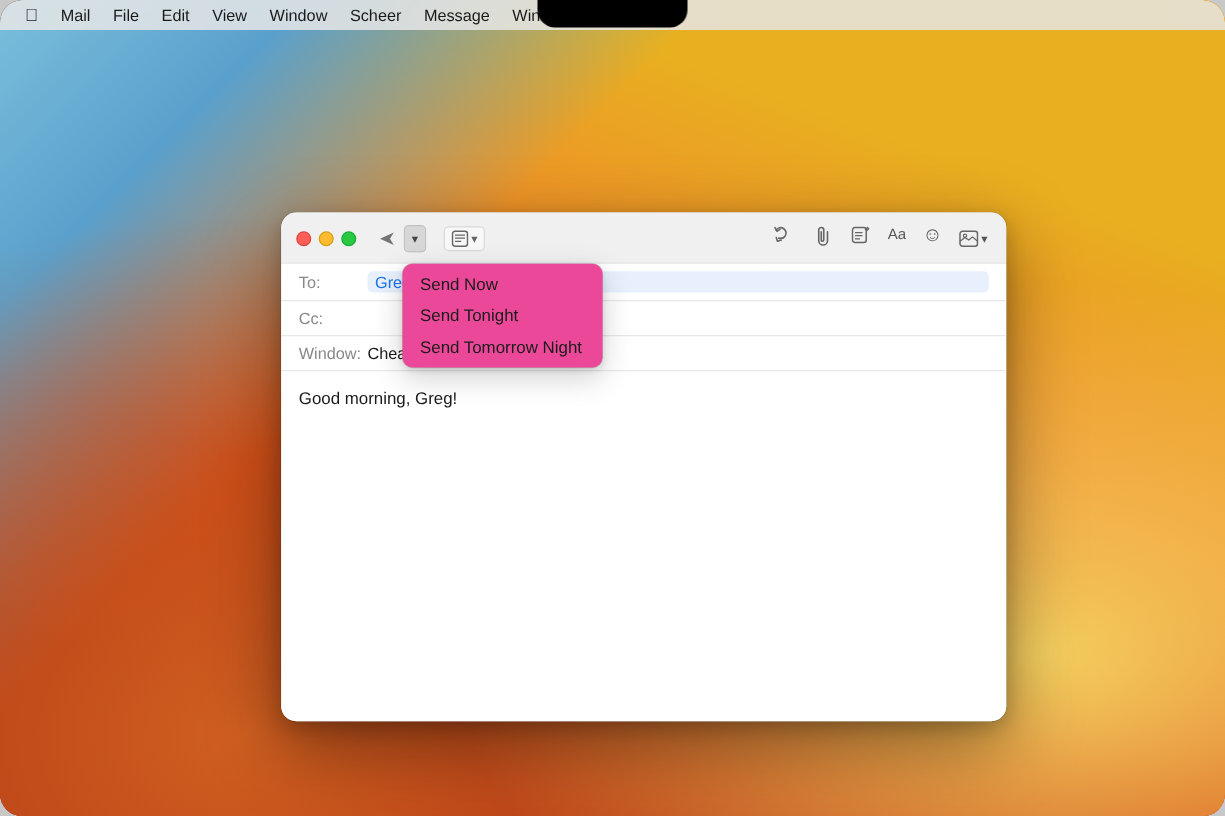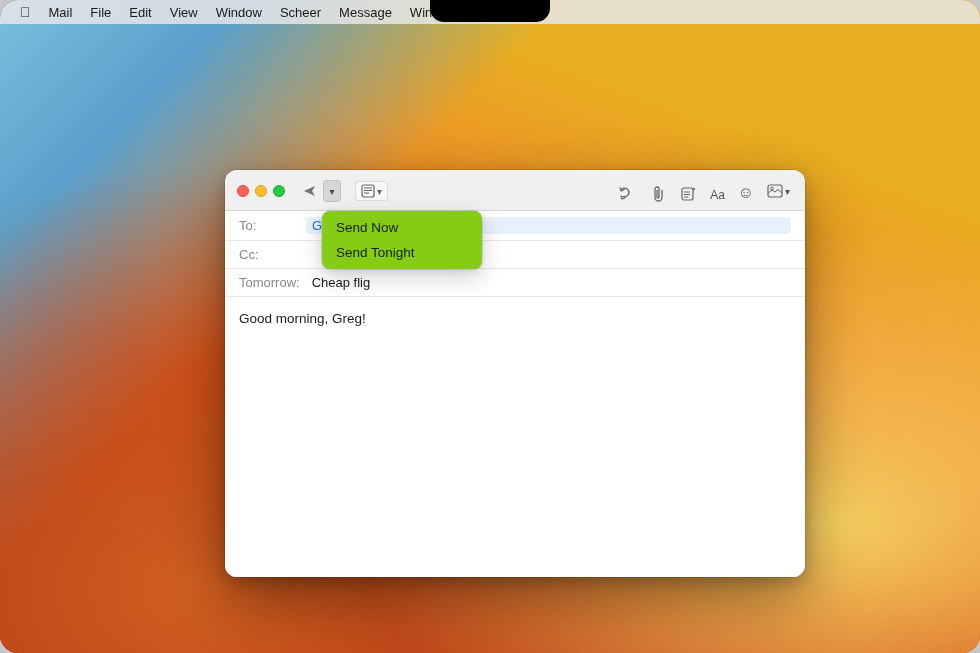--- a/index.html
+++ b/index.html
@@ -192,21 +192,21 @@
       color: #555;
       border: 1px solid rgba(0,0,0,0.12);
       background: rgba(255,255,255,0.5);
     }
 
     
     .dropdown-menu {
       position: absolute;
       top: 30px;
       left: -2px;
-      background: #84cc16;
+      background: #ec4899;
       border-radius: 8px;
       box-shadow:
         0 0 0 0.5px rgba(0,0,0,0.15),
         0 8px 24px rgba(0,0,0,0.18),
         0 2px 6px rgba(0,0,0,0.1);
       z-index: 200;
       min-width: 160px;
       padding: 4px 0;
     }
 
@@ -224,21 +224,20 @@
       border-radius: 0 0 12px 12px;
     }
 
     .field-row {
       display: flex;
       align-items: center;
       padding: 6px 14px;
       border-bottom: 1px solid #e8e8e8;
       font-size: 13px;
       color: #888;
-      gap: 12px;
     }
 
     .field-label {
       min-width: 55px;
       color: #888;
     }
 
     .field-value {
       color: #1a1a1a;
       flex: 1;
@@ -270,21 +269,21 @@
       display: flex;
       align-items: center;
       gap: 4px;
       margin-left: auto;
     }
 
     .tool-icon {
       width: 28px;
       height: 22px;
       display: flex;
-      align-items: flex-end;
+      align-items: flex-start;
       justify-content: center;
       cursor: pointer;
       color: #555;
       font-size: 15px;
       border-radius: 4px;
     }
   </style>
 </head>
 <body>
 
@@ -320,20 +319,21 @@
           <svg width="16" height="16" viewBox="0 0 16 16" fill="none">
             <path d="M2 8 L13 3 L10 8 L13 13 Z" fill="#555" opacity="0.8"></path>
           </svg>
         </div>
         <div class="send-dropdown-btn active" style="position:relative;">
           <span>▾</span>
 
           <div class="dropdown-menu">
             <div class="dropdown-item">Send Now</div>
             <div class="dropdown-item">Send Tonight</div>
+            <div class="dropdown-item">Send Tomorrow Night</div>
           </div>
         </div>
       </div>
 
       <div class="format-btn">
         <svg width="14" height="14" viewBox="0 0 14 14" fill="none">
           <rect x="1" y="1" width="12" height="12" rx="2" stroke="#666" stroke-width="1.2" fill="none"></rect>
           <line x1="3" y1="4" x2="11" y2="4" stroke="#666" stroke-width="1"></line>
           <line x1="3" y1="6.5" x2="11" y2="6.5" stroke="#666" stroke-width="1"></line>
           <line x1="3" y1="9" x2="8" y2="9" stroke="#666" stroke-width="1"></line>
@@ -386,21 +386,21 @@
         <span class="field-label">To:</span>
         <span class="field-value recipient">Greg Scheer</span>
       </div>
 
       <div class="field-row">
         <span class="field-label">Cc:</span>
         <input type="text" style="border: none; outline: none; flex: 1 1 0%; font-size: 13px; background: transparent;">
       </div>
 
       <div class="field-row">
-        <span class="field-label">Tomorrow:</span>
+        <span class="field-label">Window:</span>
         <span class="field-value">Cheap flig</span>
       </div>
 
       <div class="email-content">
         <p>Good morning, Greg!</p>
       </div>
     </div>
   </div>
 
 </div>

